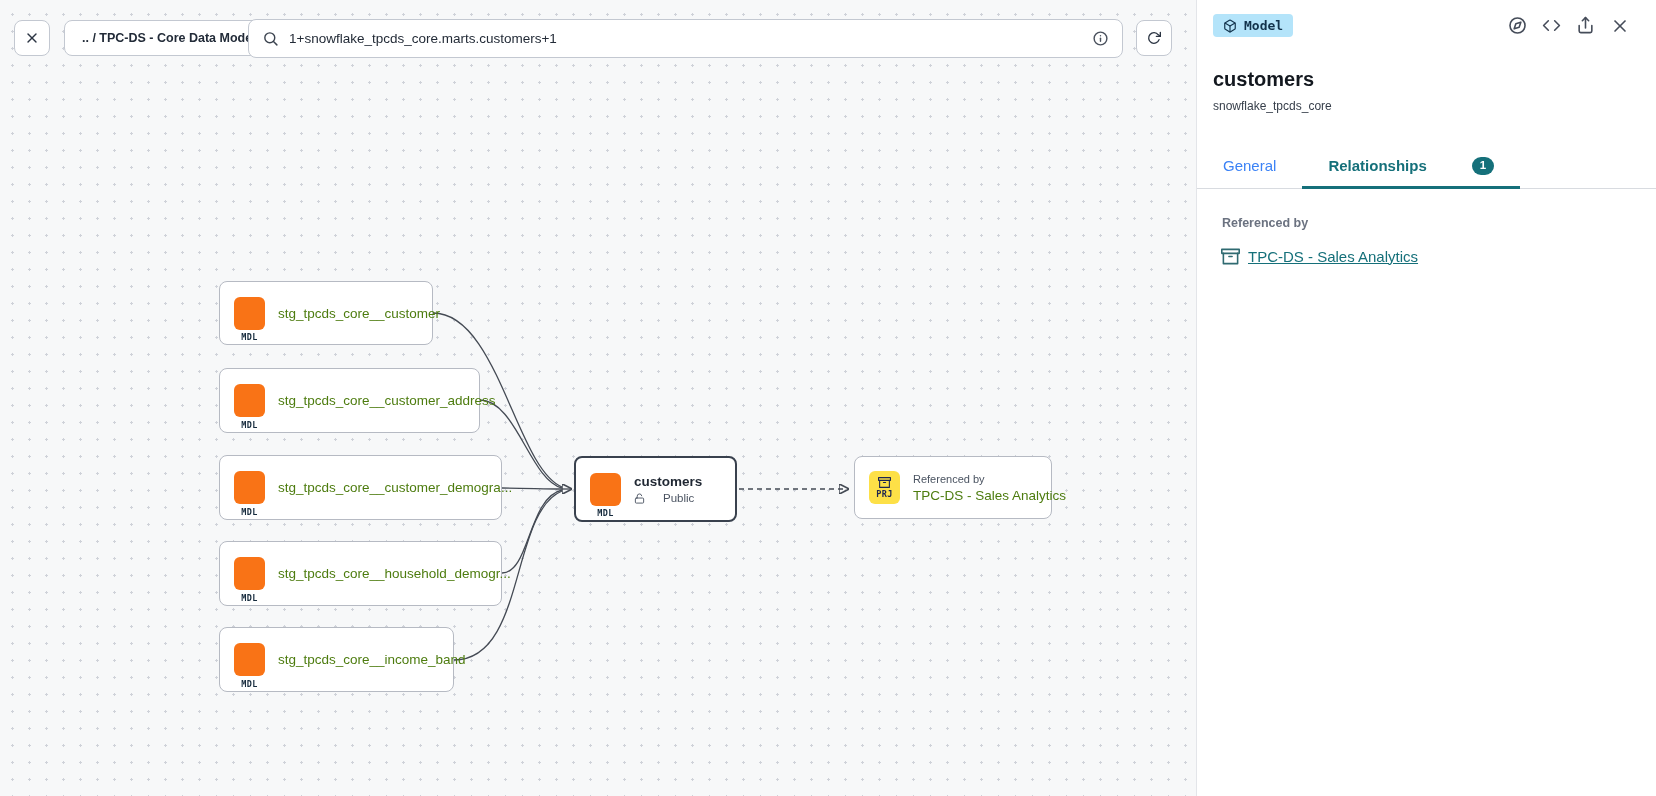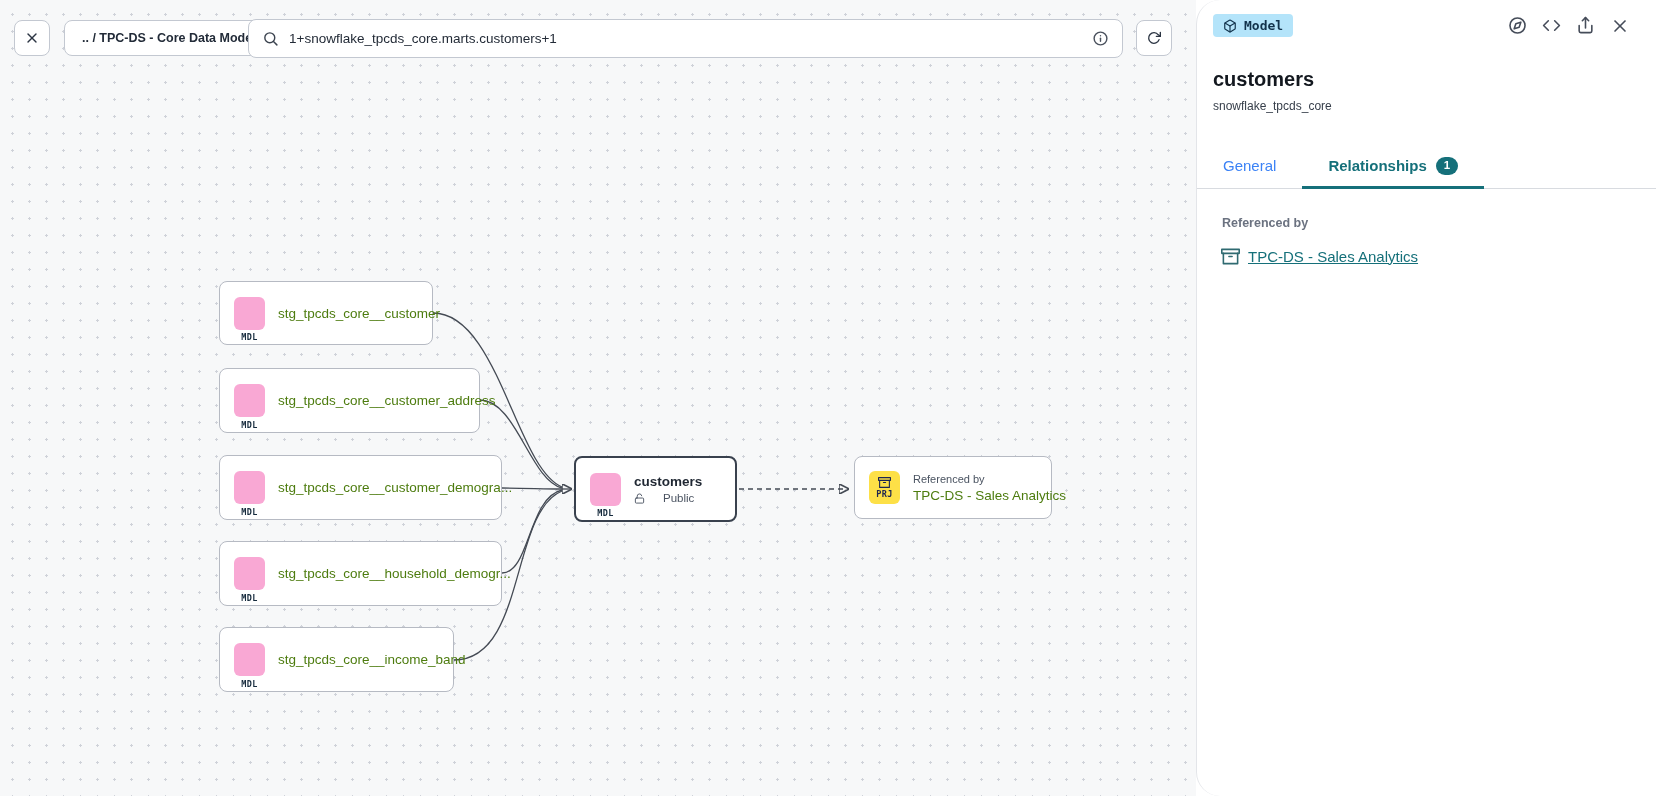--- a/index.html
+++ b/index.html
@@ -37,51 +37,51 @@
   .edges .dashed { stroke-dasharray:5 4; }
 
   
   .node { position:absolute; z-index:2; background:#fff; border:1px solid #b6bac3;
     border-radius:8px; display:flex; align-items:center; padding-left:14px;
     gap:13px; cursor:pointer; }
   .node.selected { border:2px solid #39414e; }
   .node-icon { width:31px; height:33px; border-radius:6px; display:flex;
     flex-direction:column; align-items:center; justify-content:center;
     color:#152a3c; flex:none; }
-  .node-icon.mdl { background:#f9a8d4;gap:48px; }
+  .node-icon.mdl { background:#f97316;gap:48px; }
   .node-icon.prj { background:#fde047; color:#1d2550; }
   .node-icon svg { stroke:currentColor; fill:none; stroke-width:2;
     stroke-linecap:round; stroke-linejoin:round; }
   .node-tag { font-family:"DejaVu Sans Mono", monospace; font-size:8.5px;
     font-weight:700; letter-spacing:.3px; line-height:1; margin-top:1px; }
   .node-label { font-size:13.5px; color:#4d7c0f; white-space:nowrap; }
   .node-main { display:flex; flex-direction:column; gap:3px; }
   .node-title { font-size:13.5px; font-weight:600; color:#1f2732; }
   .node-sub { display:flex; align-items:center; gap:18px; font-size:11.5px;
     color:#4a5361; }
   .node-kicker { font-size:11px; color:#4a5361; }
 
   
   .panel { position:absolute; left:1196px; top:0; width:460px; height:796px;
-    background:#fff; border-left:1px solid #e3e5e9; z-index:5;border-radius:24px; }
+    background:#fff; border-left:1px solid #e3e5e9; z-index:5; }
   .panel-header { display:flex; align-items:center; justify-content:space-between;
     padding:14px 26px 0 16px; }
   .type-badge { display:inline-flex; align-items:center; gap:7px;
     background:#b4e4fa; color:#12334c; border-radius:4px; padding:4px 10px;
     font-family:"DejaVu Sans Mono", monospace; font-size:13px; font-weight:700; }
   .type-badge svg { stroke:currentColor; fill:none; stroke-width:2;
     stroke-linecap:round; stroke-linejoin:round; }
   .panel-actions { display:flex; align-items:center; gap:15px; color:#454c59; }
   .panel-actions .icon { cursor:pointer; }
   .panel-title { margin:31px 16px 0; font-size:20px; font-weight:700; color:#13181f; }
   .panel-subtitle { margin:8px 16px 0; font-size:12px; color:#363e4a; }
   .tabs { display:flex; margin-top:32px; border-bottom:1px solid #d8dbe0; }
   .tab { position:relative; padding:12px 26px 13px; font-size:15px; color:#3b82f6;
     cursor:pointer; display:flex; align-items:center; }
-  .tab.active { color:#15707a; font-weight:700; }
+  .tab.active { color:#15707a; font-weight:700;gap:36px; }
   .tab.active::after { content:""; position:absolute; left:0; right:0; bottom:-1px;
     height:3px; background:#15707a; }
   .tab-count { background:#15707a; color:#fff; border-radius:10px; font-size:11.5px;
     font-weight:700; padding:2px 8px; margin-left:9px; line-height:1.2; }
   .section-heading { margin:27px 0 0 25px; font-size:12.5px; font-weight:700;
     color:#6b7280; }
   .link-row { display:flex; align-items:center; gap:8px; margin:17px 0 0 24px;
     color:#2f6a71; }
   .ref-link { font-size:15px; color:#15707a; text-decoration:underline;
     cursor:pointer; }

